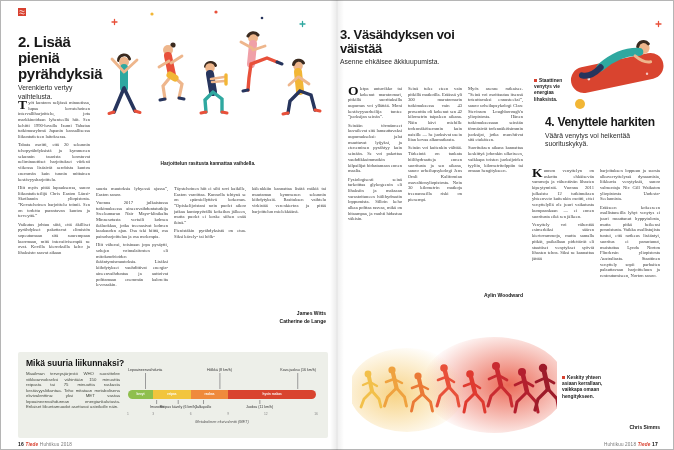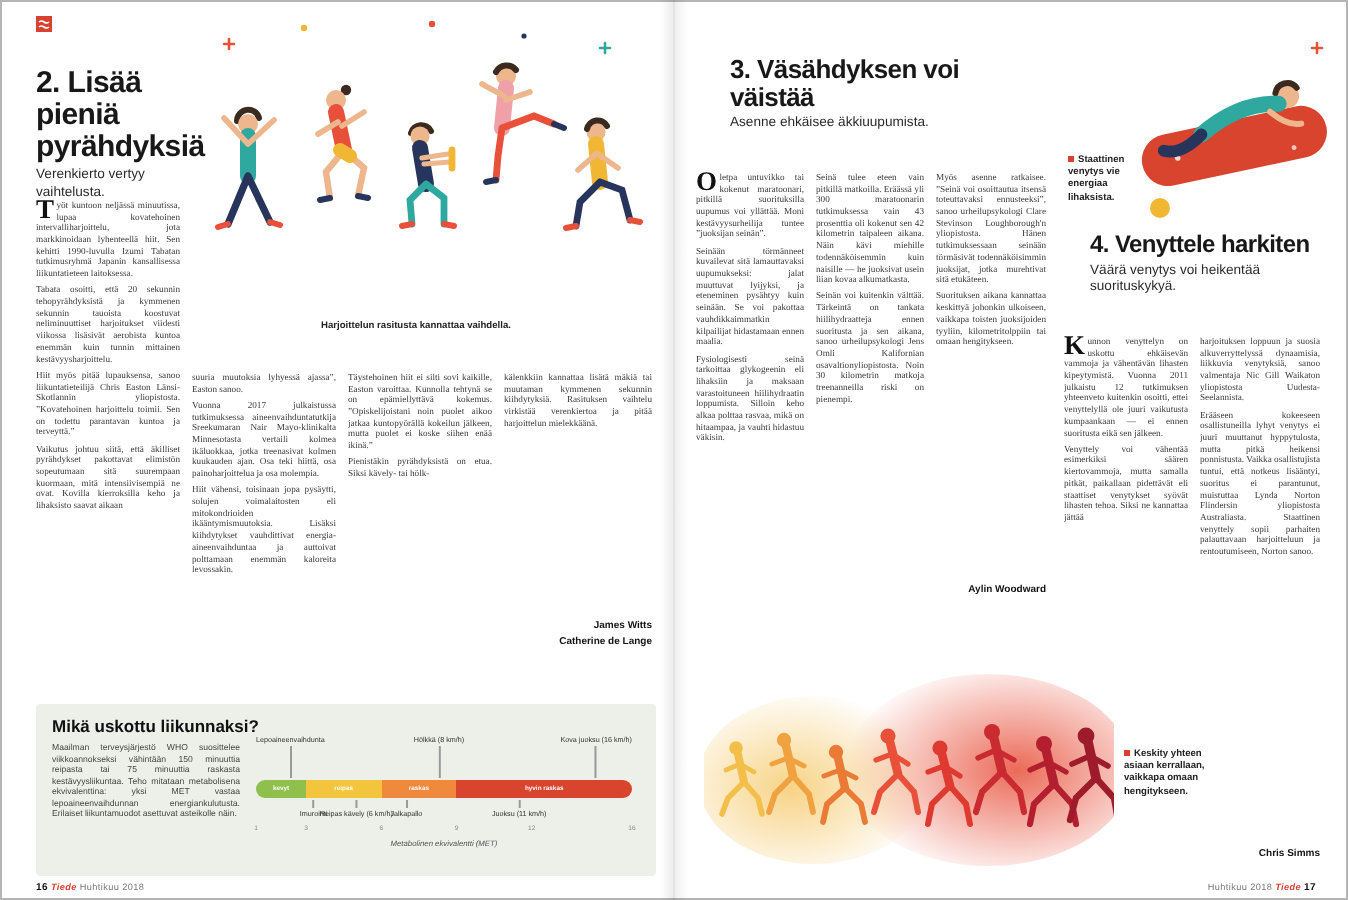--- a/index.html
+++ b/index.html
@@ -129,21 +129,21 @@
   </div>
   <div class="abs bodycol" style="left:252px;top:186px;width:74px;height:120px">
     <p>kälenkkiin kannattaa lisätä mäkiä tai muutaman kymmenen sekunnin kiihdytyksiä. Rasituksen vaihtelu virkistää verenkiertoa ja pitää harjoittelun mielekkäänä.</p>
   </div>
   <div class="abs byline" style="left:252px;top:310px;width:74px">
     <div>James Witts</div>
     <div>Catherine de Lange</div>
   </div>
 
   <div class="abs infobox" style="left:18px;top:352px;width:310px;height:86px">
-    <h3>Mikä uskottu liikunnaksi?</h3>
+    <h3>Mikä suuria liikunnaksi?</h3>
     <div class="intro">Maailman terveysjärjestö WHO suosittelee viikkoannokseksi vähintään 150 minuuttia reipasta tai 75 minuuttia raskasta kestävyysliikuntaa. Teho mitataan metabolisena ekvivalenttina: yksi MET vastaa lepoaineenvaihdunnan energiankulutusta. Erilaiset liikuntamuodot asettuvat asteikolle näin.</div>
     <div class="met-chart">
       <div class="met-bar">
           <div class="zone" style="width: 13.3333%; background: rgb(143, 191, 77);">
             <span>kevyt</span>
           </div>
           <div class="zone" style="width: 20%; background: rgb(242, 197, 61);">
             <span>reipas</span>
           </div>
           <div class="zone" style="width: 20%; background: rgb(239, 138, 60);">
@@ -171,21 +171,21 @@
   </div>
 
   <div class="abs footer" style="left:18px;top:441px">
     <span class="pg">16</span>
     <span class="brand">Tiede</span>
     <span>Huhtikuu 2018</span>
   </div>
 
   <div class="fold"></div>
 
-  <div class="abs" style="left:365px;top:28px;width:125px">
+  <div class="abs" style="left:340px;top:28px;width:125px">
     <h1 class="headline h-mid">3. Väsähdyksen voi väistää</h1>
     <div class="standfirst">Asenne ehkäisee äkkiuupumista.</div>
   </div>
 
   <div class="abs bodycol" style="left:348px;top:86px;width:54px;height:240px">
     <p><span class="dropcap">O</span><span>letpa untuvikko tai kokenut maratoonari, pitkillä suorituksilla uupumus voi yllättää. Moni kestävyysurheilija tuntee ”juoksijan seinän”.</span></p>
     <p>Seinään törmänneet kuvailevat sitä lamauttavaksi uupumukseksi: jalat muuttuvat lyijyksi, ja eteneminen pysähtyy kuin seinään. Se voi pakottaa vauhdikkaimmatkin kilpailijat hidastamaan ennen maalia.</p>
     <p>Fysiologisesti seinä tarkoittaa glykogeenin eli lihaksiin ja maksaan varastoituneen hiilihydraatin loppumista. Silloin keho alkaa polttaa rasvaa, mikä on hitaampaa, ja vauhti hidastuu väkisin.</p>
   </div>
   <div class="abs bodycol" style="left:408px;top:86px;width:54px;height:240px">

